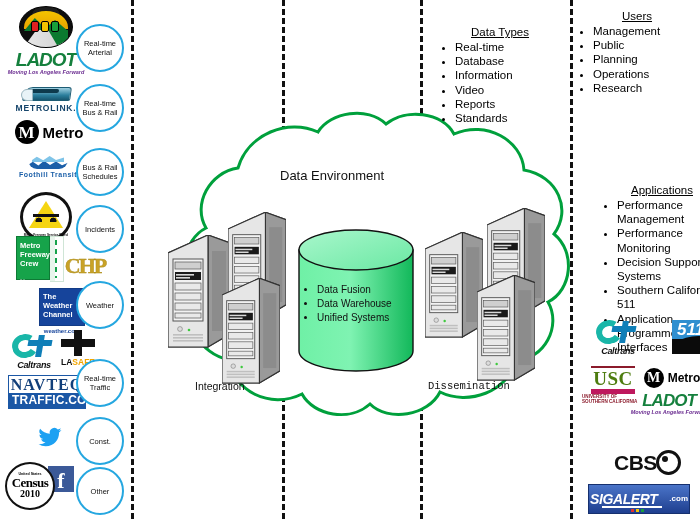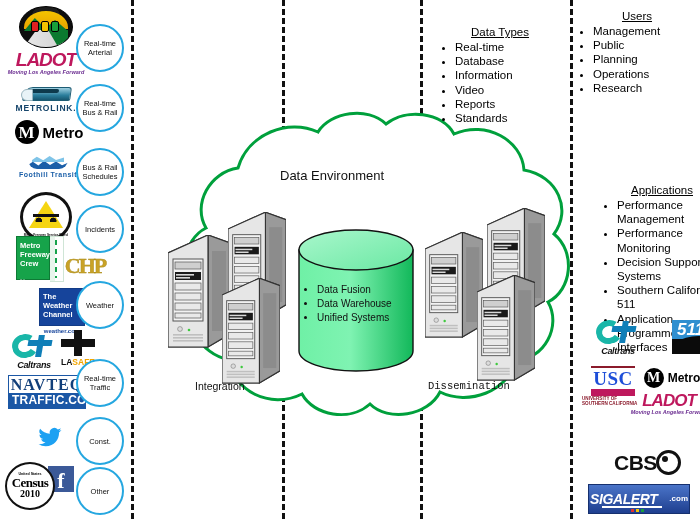--- a/index.html
+++ b/index.html
@@ -81,21 +81,21 @@
   }
   .ladot-badge .lights i {
     display: block; width: 6px; height: 9px; border-radius: 2px;
     border: 1px solid #000;
   }
   .lred { background: #e02020; }
   .lyel { background: #f2c200; }
   .lgrn { background: #18a03a; }
   .ladot-word {
     font-weight: 800; font-style: italic; font-size: 19px;
-    letter-spacing: -1px; color: #be185d; margin-top: 2px;
+    letter-spacing: -1px; color: #15803d; margin-top: 2px;
     font-family: "Liberation Sans", sans-serif;
   }
   .ladot-sub {
     font-size: 5.5px; font-style: italic; font-weight: 700;
     color: #6b2d91; margin-top: 1px; white-space: nowrap;
   }
 
   
   .mlink-train {
     width: 50px; height: 17px; position: relative;
@@ -368,23 +368,23 @@
     color: #fff; font-size: 17px; font-weight: 800; font-style: italic;
   }
   .r511:after {
     content:""; position:absolute; left:-6px; bottom:-4px; width: 54px; height: 22px;
     background: #0b0b0b; border-radius: 60% 40% 0 0 / 100% 60% 0 0;
   }
   .usc {
     display: flex; flex-direction: column; align-items: center; line-height: 1;
   }
   .usc .big {
-    font-size: 19px; font-weight: 700; color: #1d4ed8;
+    font-size: 19px; font-weight: 700; color: #4d7c0f;
     font-family: "Liberation Serif", serif; letter-spacing: 0.5px;
-    border-top: 2px solid #8b1a2b; border-bottom: 7px solid #be185d;
+    border-top: 2px solid #8b1a2b; border-bottom: 5px solid #be185d;
     padding: 1px 2px;
   }
   .usc .small { font-size: 4.6px; font-weight: 700; color: #8b1a2b; margin-top: 1px; }
   .cbs-row { display: flex; align-items: center; gap: 0px; }
   .cbs-word { font-size: 21px; font-weight: 800; letter-spacing: -0.5px; color: #111;
               font-family: "Liberation Sans", sans-serif; }
   .cbs-eye {
     width: 19px; height: 19px; border-radius: 50%;
     border: 3.5px solid #111; position: relative; margin-left: -1px;
   }

